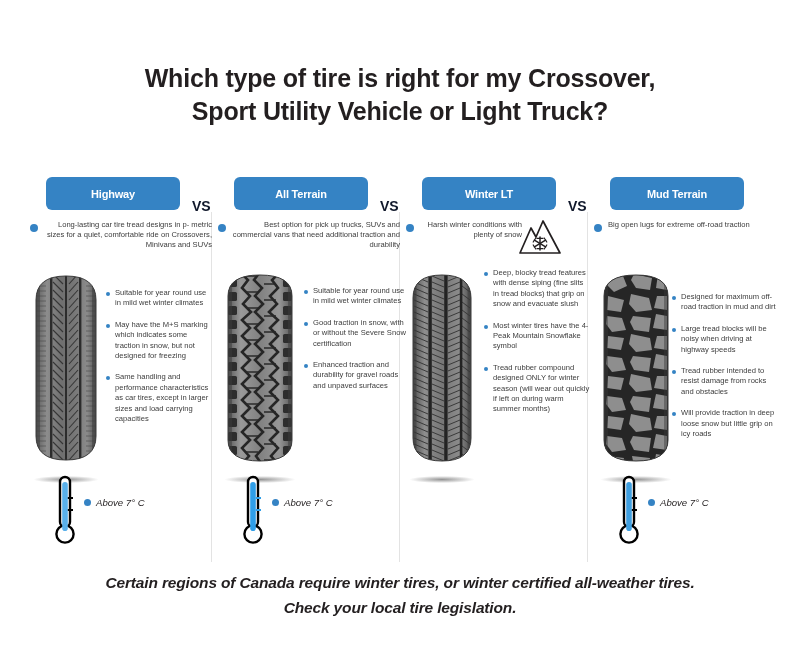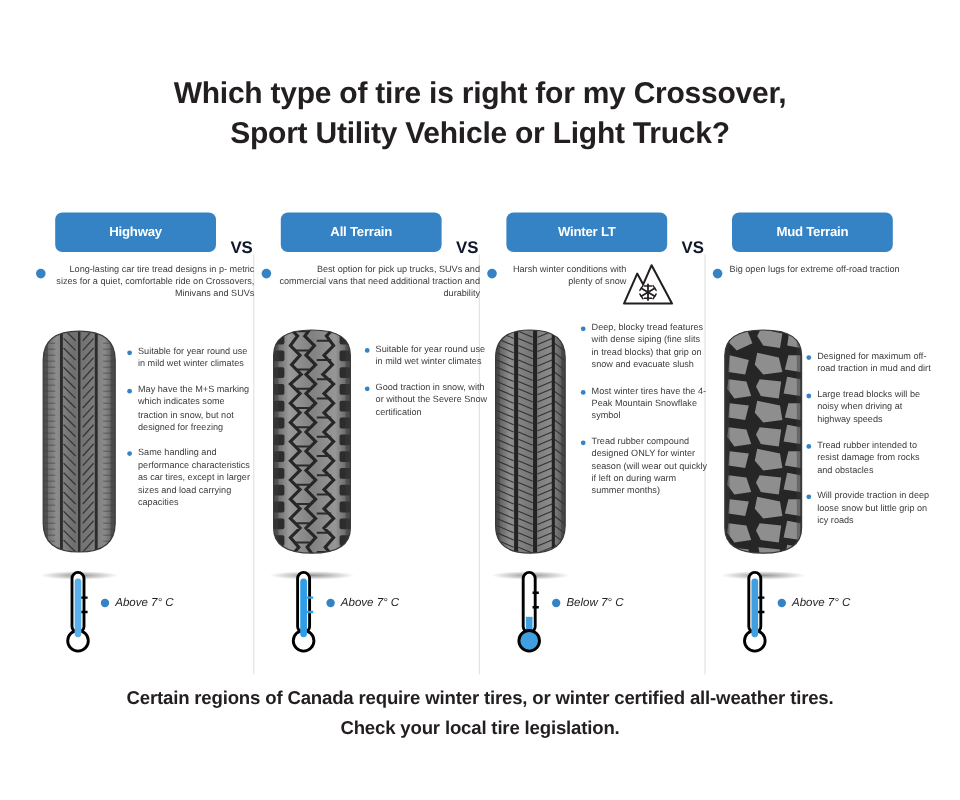--- a/index.html
+++ b/index.html
@@ -109,20 +109,21 @@
     width: 7px; height: 7px; border-radius:50%; background:#3583c4;
   }
   .temp-label .txt { font-size: 9.6px; color: #231f20; font-style: italic; }
 
   
   .footer {
     position:absolute; top: 570px; left: 0; width: 800px;
     text-align:center; color: #231f20;
     font-size: 15.5px; font-weight: bold; line-height: 25px;
     letter-spacing: -0.15px;
+    font-style: italic;
   }
   .footer .l2 { display:block; }
 </style>
 </head>
 <body>
 
 <div class="page">
 
   <div class="title">
     <span>Which type of tire is right for my Crossover,</span>
@@ -411,20 +412,24 @@
 
         <div class="blist c2">
           <div class="bitem">
             <span class="dot"></span>
             <span class="txt">Suitable for year round use in mild wet winter climates</span>
           </div>
           <div class="bitem">
             <span class="dot"></span>
             <span class="txt">Good traction in snow, with or without the Severe Snow certification</span>
           </div>
+          <div class="bitem">
+            <span class="dot"></span>
+            <span class="txt">Enhanced traction and durability for gravel roads and unpaved surfaces</span>
+          </div>
         </div>
       </div>
 
       <div class="thermo-row">
         <svg class="thermo" viewBox="0 0 26 72">
           <path d="M8,8 a5,5 0 0 1 10,0 L18,48 a5,5 0 1 1 -10,0 Z" fill="#ffffff" stroke="#000" stroke-width="2.4"></path>
           <circle cx="13" cy="60" r="8.6" fill="#ffffff" stroke="#000" stroke-width="2.4"></circle>
           <rect x="10.2" y="8" width="5.6" height="49" rx="2.8" fill="#2f9ee8"></rect>
           <line x1="15.8" y1="24" x2="21" y2="24" stroke="#2f9ee8" stroke-width="2"></line>
           <line x1="15.8" y1="36" x2="21" y2="36" stroke="#2f9ee8" stroke-width="2"></line>
@@ -629,33 +634,20 @@
             <span class="dot"></span>
             <span class="txt">Most winter tires have the 4-Peak Mountain Snowflake symbol</span>
           </div>
           <div class="bitem">
             <span class="dot"></span>
             <span class="txt">Tread rubber compound designed ONLY for winter season (will wear out quickly if left on during warm summer months)</span>
           </div>
         </div>
       </div>
 
-      <div class="thermo-row">
-        <svg class="thermo" viewBox="0 0 26 72">
-          <path d="M8,8 a5,5 0 0 1 10,0 L18,48 a5,5 0 1 1 -10,0 Z" fill="#ffffff" stroke="#000" stroke-width="2.4"></path>
-          <rect x="10.2" y="40" width="5.6" height="18" fill="#3f9fe0"></rect>
-          <circle cx="13" cy="60" r="8.6" fill="#3f9fe0" stroke="#000" stroke-width="2.4"></circle>
-          <line x1="15.8" y1="20" x2="21" y2="20" stroke="#000" stroke-width="2"></line>
-          <line x1="15.8" y1="32" x2="21" y2="32" stroke="#000" stroke-width="2"></line>
-        </svg>
-        <div class="temp-label">
-          <span class="dot"></span>
-          <span class="txt">Below 7° C</span>
-        </div>
-      </div>
     </div>
 
     <div class="col">
 
       <div class="pill-row">
         <div class="pill">Mud Terrain</div>
       </div>
 
       <div class="lead">
         <span class="dot"></span>

